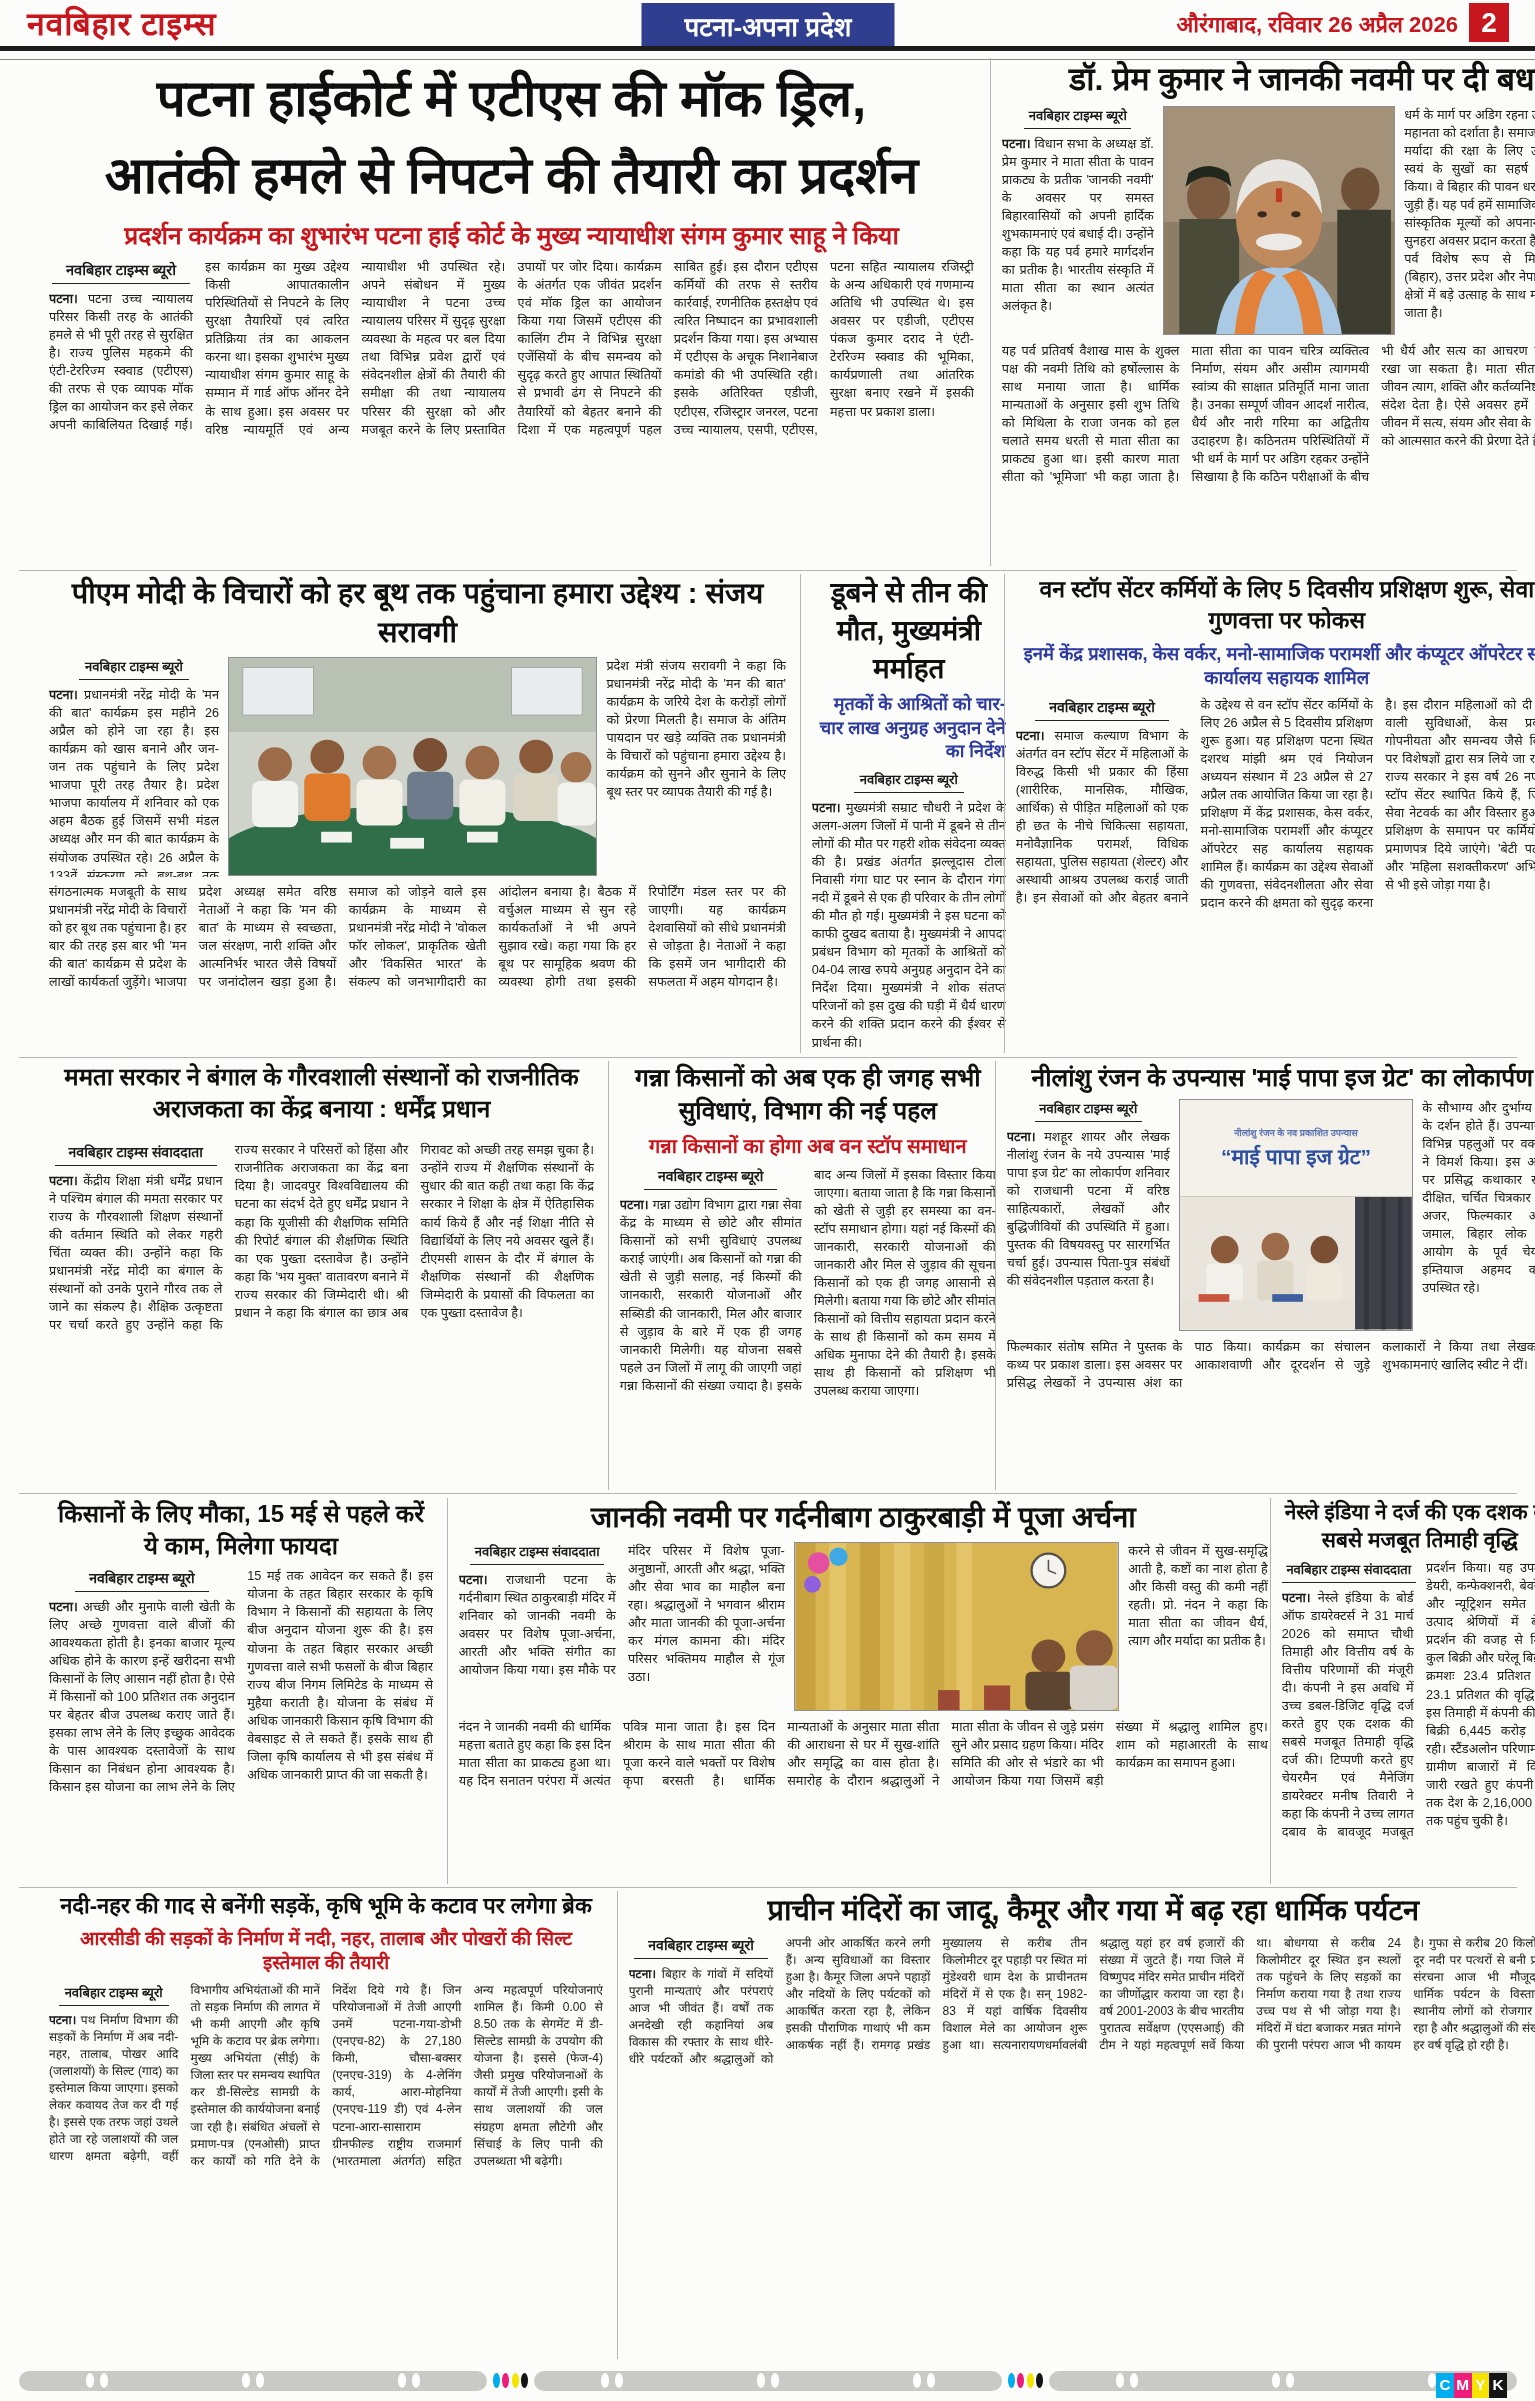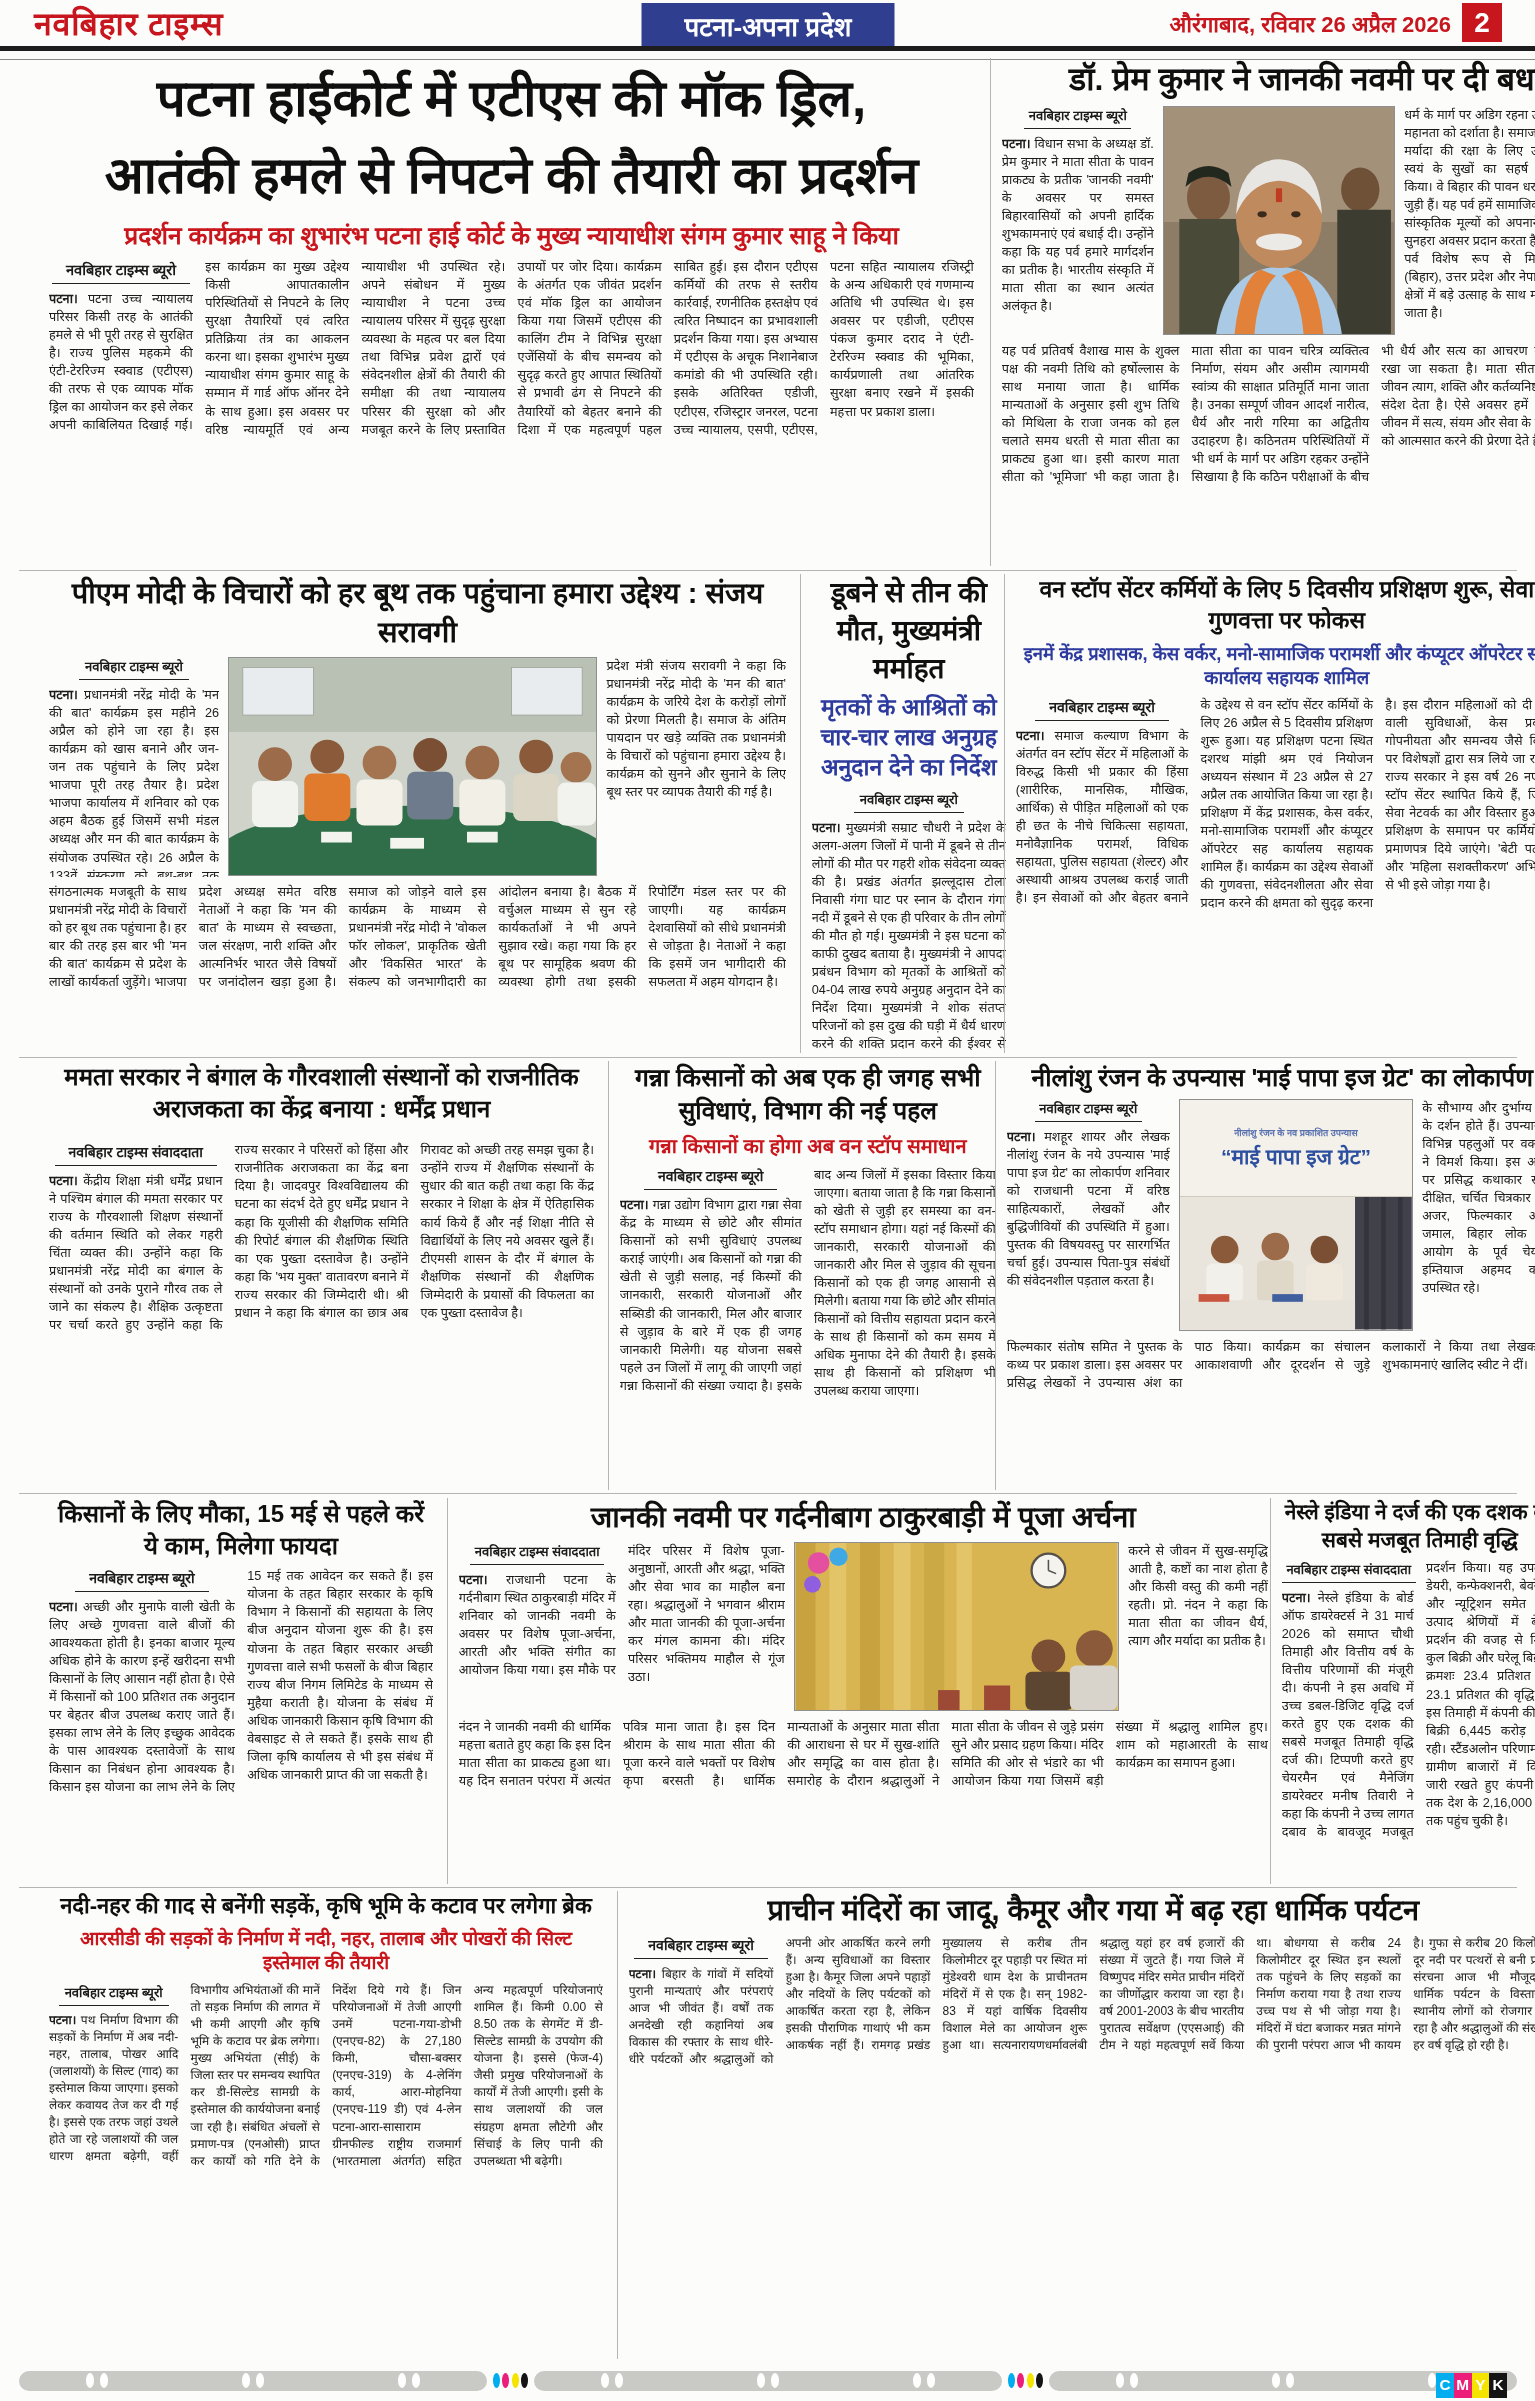--- a/index.html
+++ b/index.html
@@ -1,19 +1,19 @@
 <!DOCTYPE html>
 <html lang="hi" style="font-size:12.3px"><head>
 <meta charset="utf-8">
 <style>
   html,body{margin:0;padding:0;background:#e9e9e6;}
   .page{position:relative;width:1536px;height:2401px;background:#fcfcfa;margin:0 auto;
         font-family:"Liberation Sans","DejaVu Sans",sans-serif;color:#1c1c1c;overflow:hidden;}
   
-  .hdr{position:absolute;top:0;left:0;right:0;height:45px;padding:0 34px;display:flex;align-items:center;justify-content:space-between;}
+  .hdr{position:absolute;top:0;left:0;right:0;height:45px;padding:0 27px;display:flex;align-items:center;justify-content:space-between;}
   .mast{font-size:32px;font-weight:800;color:#c8161e;letter-spacing:0.8px;}
   .section-box{position:absolute;left:50%;transform:translateX(-50%);top:3.1px;background:#303e8f;color:#fff;
                font-size:26px;font-weight:700;padding:4.6px 43px;}
   .date-wrap{display:flex;align-items:center;gap:10.8px;}
   .date{font-size:22px;font-weight:700;color:#c8161e;}
   .pagenum{background:#c8161e;color:#fff;font-size:28px;font-weight:800;padding:3.1px 12.3px;}
   .hdr-rule{position:absolute;top:46px;left:0;right:0;height:7.7px;border-top:5.4px solid #1d1d1d;border-bottom:1.5px solid #8a8a8a;}
   
   .band{position:absolute;overflow:hidden;margin-left:30px;}
   .art{position:absolute;top:0;bottom:0;display:flex;flex-direction:column;overflow:hidden;}
@@ -163,21 +163,21 @@
           <span>प्रदेश मंत्री संजय सरावगी ने कहा कि प्रधानमंत्री नरेंद्र मोदी के 'मन की बात' कार्यक्रम के जरिये देश के करोड़ों लोगों को प्रेरणा मिलती है। समाज के अंतिम पायदान पर खड़े व्यक्ति तक प्रधानमंत्री के विचारों को पहुंचाना हमारा उद्देश्य है। कार्यक्रम को सुनने और सुनाने के लिए बूथ स्तर पर व्यापक तैयारी की गई है।</span>
         </div>
       </div>
       <div class="body cols5 grow" style="margin-top:6.1px;">
         <span>संगठनात्मक मजबूती के साथ प्रधानमंत्री नरेंद्र मोदी के विचारों को हर बूथ तक पहुंचाना है। हर बार की तरह इस बार भी 'मन की बात' कार्यक्रम से प्रदेश के लाखों कार्यकर्ता जुड़ेंगे। भाजपा प्रदेश अध्यक्ष समेत वरिष्ठ नेताओं ने कहा कि 'मन की बात' के माध्यम से स्वच्छता, जल संरक्षण, नारी शक्ति और आत्मनिर्भर भारत जैसे विषयों पर जनांदोलन खड़ा हुआ है। समाज को जोड़ने वाले इस कार्यक्रम के माध्यम से प्रधानमंत्री नरेंद्र मोदी ने 'वोकल फॉर लोकल', प्राकृतिक खेती और 'विकसित भारत' के संकल्प को जनभागीदारी का आंदोलन बनाया है। बैठक में वर्चुअल माध्यम से सुन रहे कार्यकर्ताओं ने भी अपने सुझाव रखे। कहा गया कि हर बूथ पर सामूहिक श्रवण की व्यवस्था होगी तथा इसकी रिपोर्टिंग मंडल स्तर पर की जाएगी। यह कार्यक्रम देशवासियों को सीधे प्रधानमंत्री से जोड़ता है। नेताओं ने कहा कि इसमें जन भागीदारी की सफलता में अहम योगदान है।</span>
       </div>
     </section>
 
     <section class="art vrule" style="left:751px;width:194px;padding-left:10.8px;">
       <h1 class="hl" style="font-size:28px;">डूबने से तीन की मौत, मुख्यमंत्री मर्माहत</h1>
-      <div class="sub blue" style="font-size:23px;">मृतकों के आश्रितों को चार-चार लाख अनुग्रह अनुदान देने का निर्देश</div>
+      <div class="sub blue" style="font-size:18px;text-align:right;">मृतकों के आश्रितों को चार-चार लाख अनुग्रह अनुदान देने का निर्देश</div>
       <div class="body cols1 grow">
         <span class="byline" style="font-size:13px;padding:0 6.1px 2.3px;">नवबिहार टाइम्स ब्यूरो</span>
         <span class="dl">पटना।</span>
         <span>मुख्यमंत्री सम्राट चौधरी ने प्रदेश के अलग-अलग जिलों में पानी में डूबने से तीन लोगों की मौत पर गहरी शोक संवेदना व्यक्त की है। प्रखंड अंतर्गत झल्लूदास टोला निवासी गंगा घाट पर स्नान के दौरान गंगा नदी में डूबने से एक ही परिवार के तीन लोगों की मौत हो गई। मुख्यमंत्री ने इस घटना को काफी दुखद बताया है। मुख्यमंत्री ने आपदा प्रबंधन विभाग को मृतकों के आश्रितों को 04-04 लाख रुपये अनुग्रह अनुदान देने का निर्देश दिया। मुख्यमंत्री ने शोक संतप्त परिजनों को इस दुख की घड़ी में धैर्य धारण करने की शक्ति प्रदान करने की ईश्वर से प्रार्थना की।</span>
       </div>
     </section>
 
     <section class="art vrule" style="left:955px;width:542px;padding-left:10.8px;">
       <h1 class="hl" style="font-size:23px;">वन स्टॉप सेंटर कर्मियों के लिए 5 दिवसीय प्रशिक्षण शुरू, सेवा गुणवत्ता पर फोकस</h1>
       <div class="sub blue" style="font-size:18.4px;">इनमें केंद्र प्रशासक, केस वर्कर, मनो-सामाजिक परामर्शी और कंप्यूटर ऑपरेटर सह कार्यालय सहायक शामिल</div>

